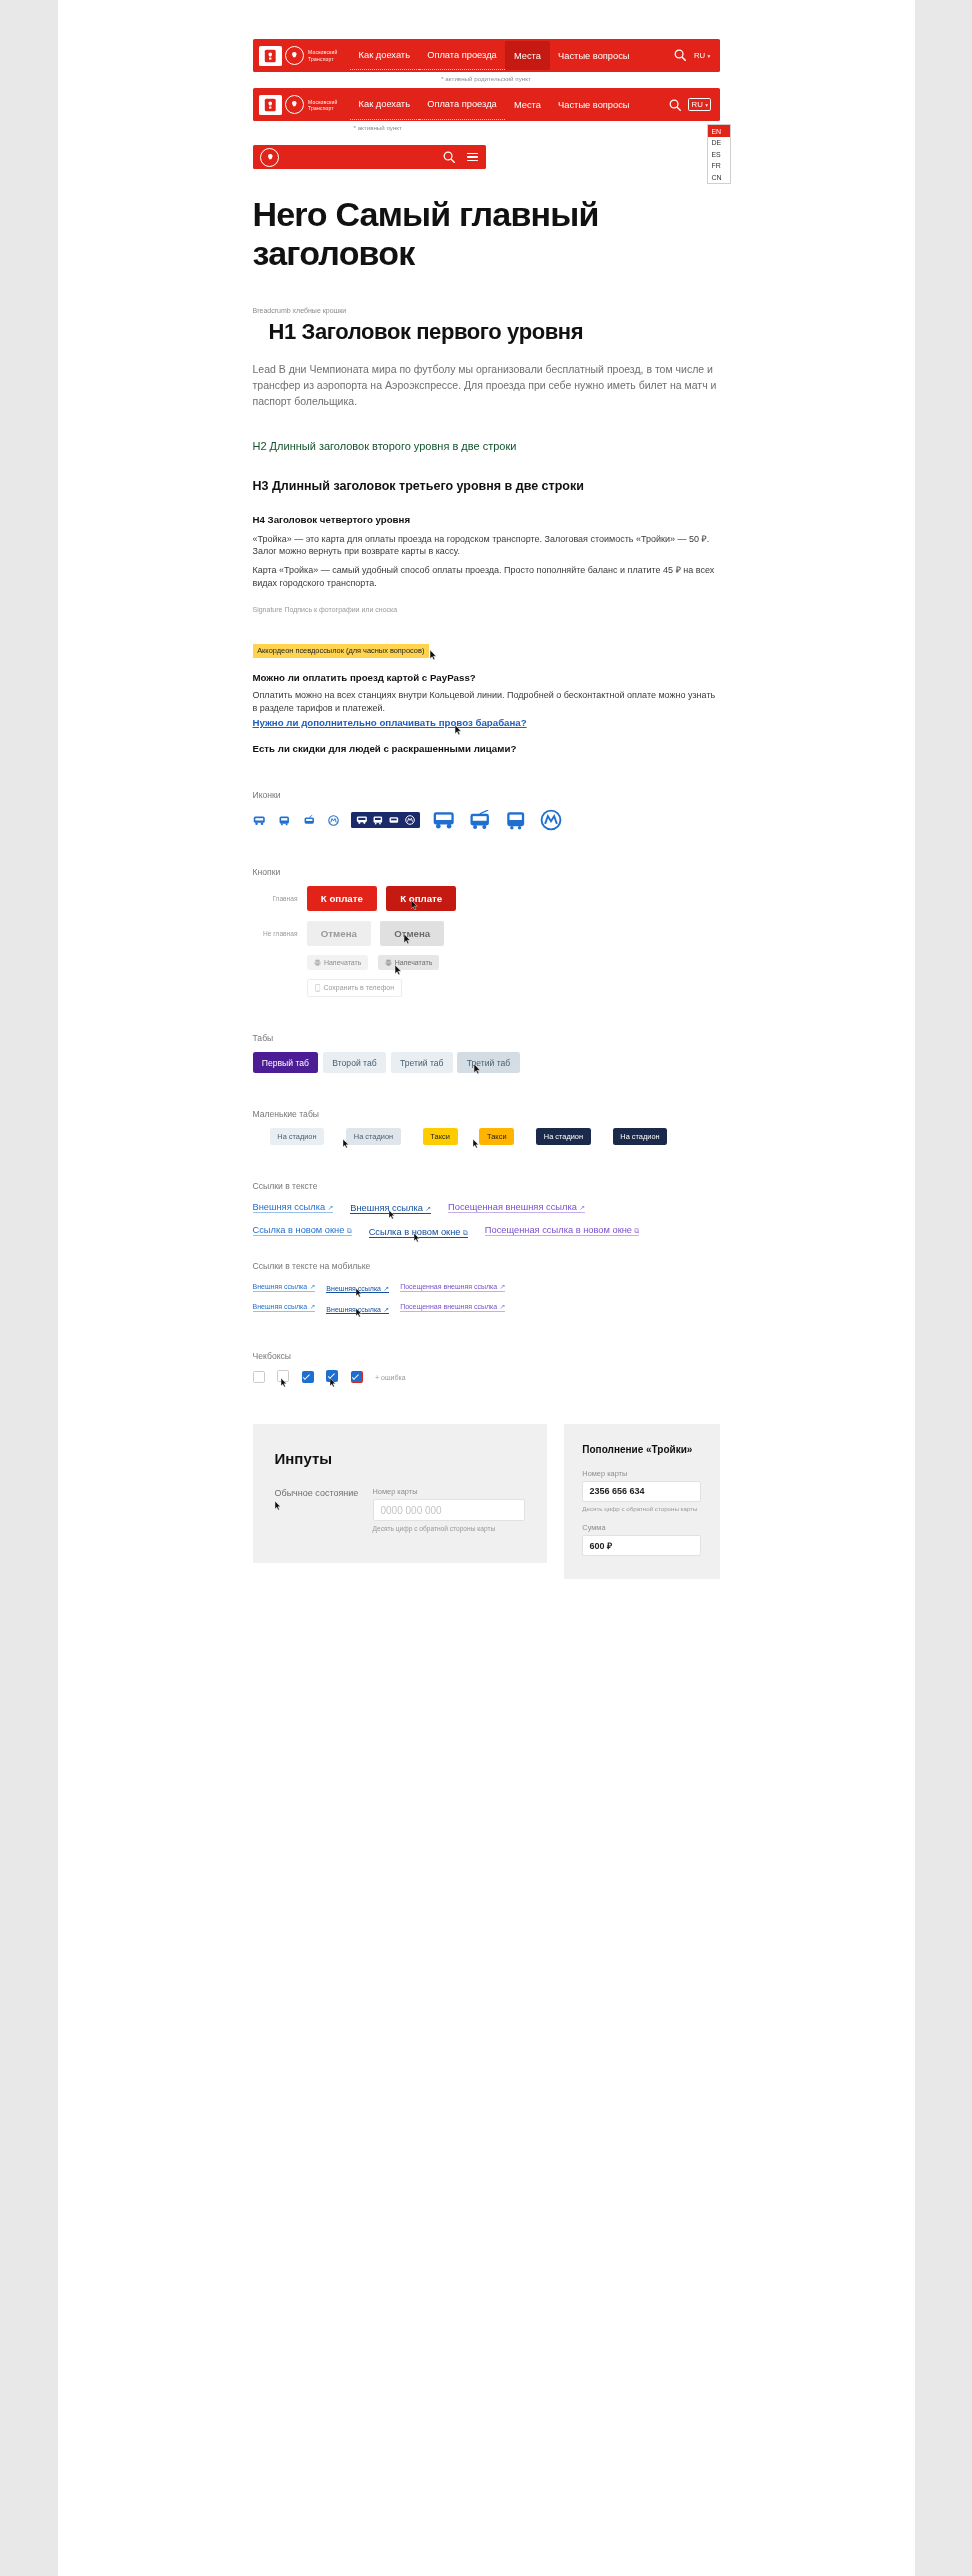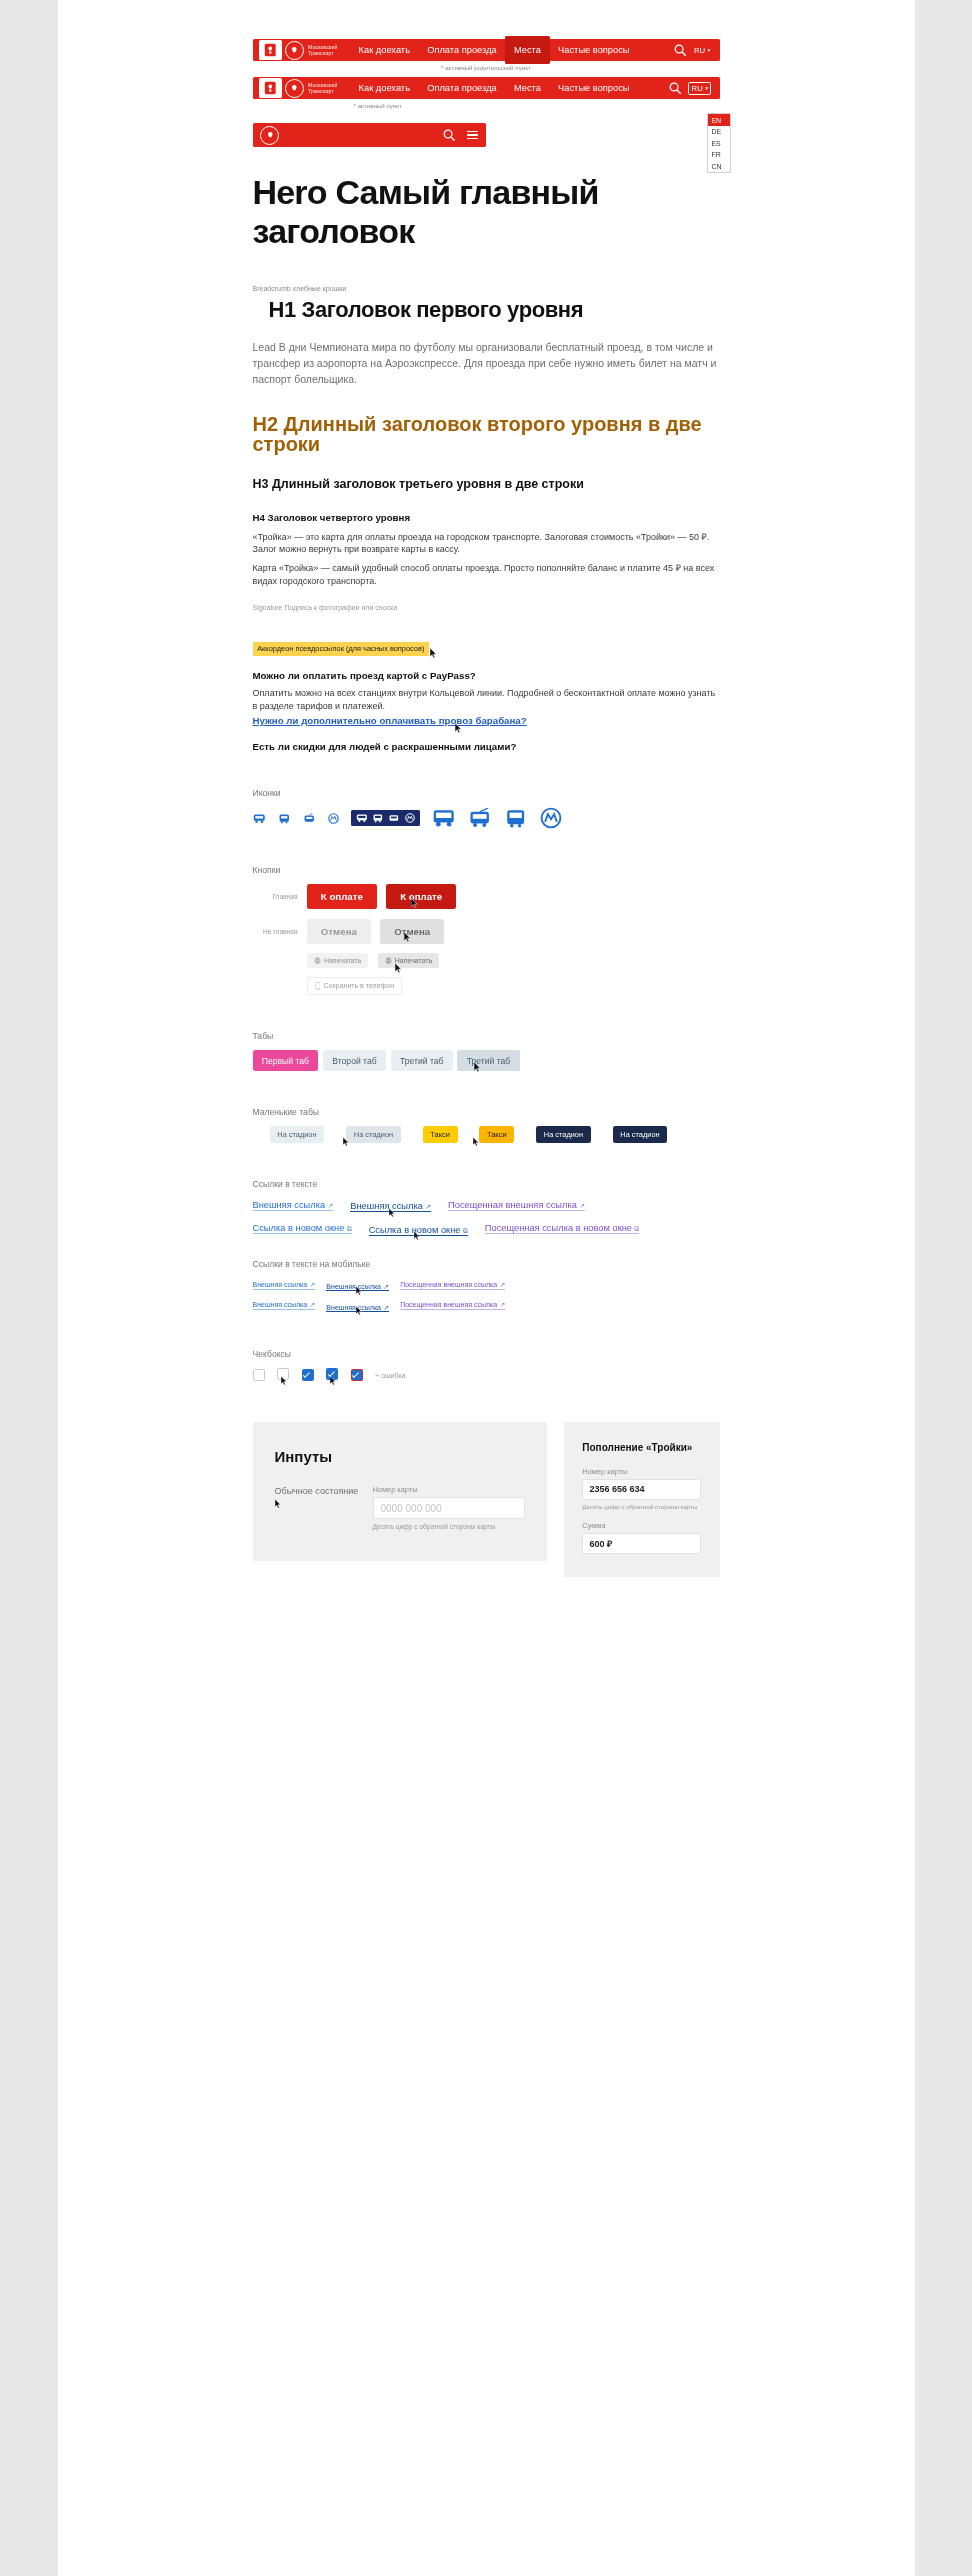--- a/index.html
+++ b/index.html
@@ -19,21 +19,21 @@
   }
   .inner{
     width:467px;
     margin:0 auto;
     position:relative;
   }
 
   
   .navbar{
     background:#e2231a;
-    height:22px;
+    height:33px;
     display:flex;
     align-items:center;
     border-radius:1.6px;
     position:relative;
     padding:0 6.2px;
   }
   .nav-logo{
     width:23.4px;height:20px;background:#ffffff;border-radius:1.6px;
     display:flex;align-items:center;justify-content:center;margin-right:3.1px;
   }
@@ -78,21 +78,21 @@
   .burger i{display:block;height:1.6px;background:#fff;border-radius:0.8px}
 
   
   .hero{
     font-size:34px;line-height:39px;font-weight:bold;letter-spacing:-0.8px;
     margin:26.5px 0 0 0;color:#111;
   }
   .breadcrumb{font-size:7px;color:#8b8b8b;margin:34px 0 4.7px 0}
   .h1{font-size:22px;line-height:26.5px;font-weight:bold;margin:0 0 0 16px;color:#111;letter-spacing:-0.4px}
   .lead{font-size:10.5px;line-height:15.6px;color:#6f6f6f;margin:17px 0 0 0}
-  .h2{font-size:20px;line-height:20px;font-weight:bold;margin:26.5px 0 0 0;color:#a16207}
+  .h2{font-size:11px;line-height:20px;font-weight:normal;margin:26.5px 0 0 0;color:#14532d}
   .h3{font-size:12.5px;line-height:17px;font-weight:bold;margin:22px 0 0 0;color:#111}
   .h4{font-size:9.7px;line-height:13.2px;font-weight:bold;margin:18.7px 0 0 0;color:#111}
   .p{font-size:9px;line-height:12.5px;color:#3a3a3a;margin:6.2px 0 0 0}
   .signature{font-size:7px;color:#9a9a9a;margin:17px 0 0 0}
 
   
   .acc-tag{
     display:inline-block;background:#ffd34d;font-size:7.4px;padding:2.3px 4.7px;margin-top:31px;color:#222;
   }
   .acc-q{font-size:9.7px;font-weight:bold;color:#111;margin:14px 0 0 0;cursor:pointer}
@@ -129,21 +129,21 @@
   }
   .cursor{
     display:inline-block;width:7px;height:10px;vertical-align:bottom;margin-left:-2.3px;
   }
 
   
   .tabs{display:flex;gap:4.7px;align-items:center}
   .tab{
     font-size:8.6px;padding:5.5px 9.3px;border-radius:2.3px;background:#e9eef2;color:#4a6070;cursor:pointer;
   }
-  .tab.active{background:#ec4899;color:#fff}
+  .tab.active{background:#4c1d95;color:#fff}
   .tab.hovered{background:#d5dde4}
   .tabs-small{display:flex;gap:4.7px;align-items:center}
   .tab-sm{
     font-size:7.4px;padding:3.9px 7.8px;border-radius:2.3px;background:#e9eef2;color:#4a6070;cursor:pointer;margin-left:17px;
   }
   .tab-sm.active{background:#1b2a4a;color:#fff}
   .tab-sm.yellow{background:#ffcc00;color:#222}
   .tab-sm.yellow2{background:#ffb400;color:#222}
   .tab-sm.grey{background:#dfe5ea;color:#4a6070}
 

